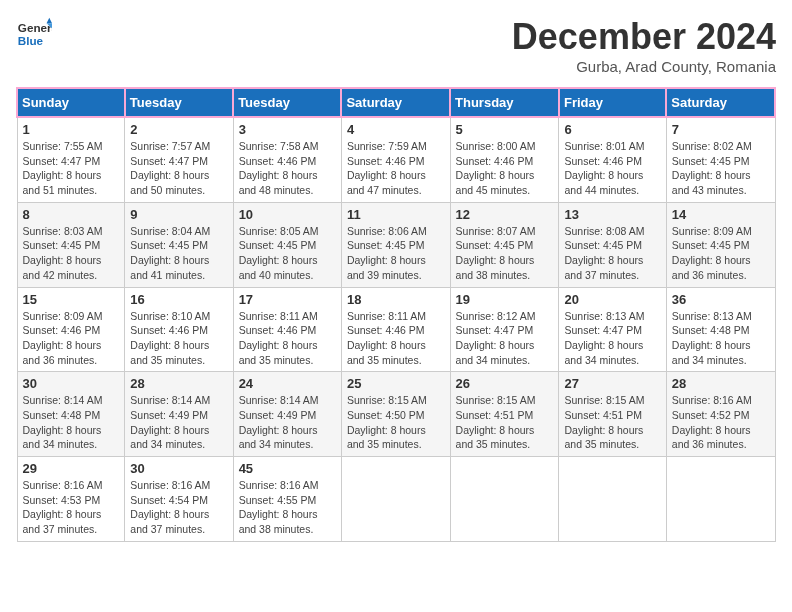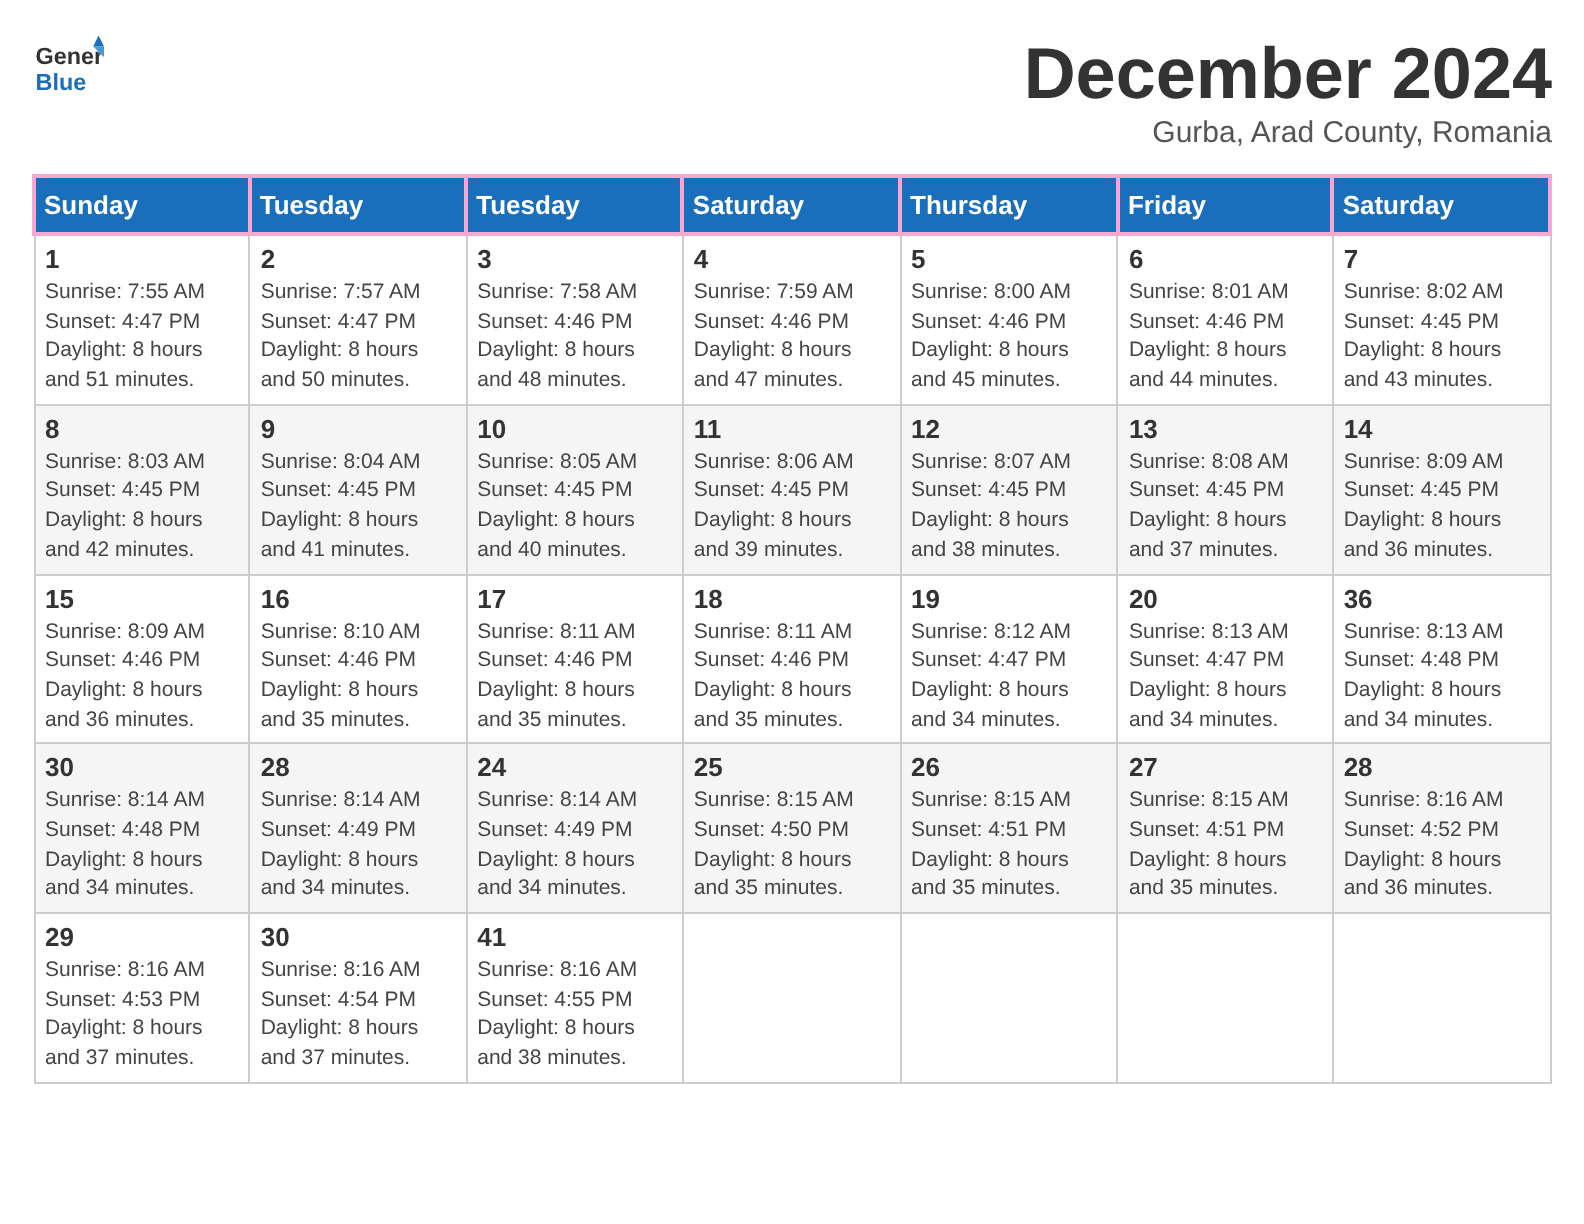--- a/index.html
+++ b/index.html
@@ -232,21 +232,21 @@
       <tr>
         <td>
           <span class="day-number">29</span>
           <div class="day-info">Sunrise: 8:16 AM<br>Sunset: 4:53 PM<br>Daylight: 8 hours and 37 minutes.</div>
         </td>
         <td>
           <span class="day-number">30</span>
           <div class="day-info">Sunrise: 8:16 AM<br>Sunset: 4:54 PM<br>Daylight: 8 hours and 37 minutes.</div>
         </td>
         <td>
-          <span class="day-number">41</span>
+          <span class="day-number">45</span>
           <div class="day-info">Sunrise: 8:16 AM<br>Sunset: 4:55 PM<br>Daylight: 8 hours and 38 minutes.</div>
         </td>
         <td class="empty-cell"></td>
         <td class="empty-cell"></td>
         <td class="empty-cell"></td>
         <td class="empty-cell"></td>
       </tr>
     </tbody>
 </table>
 

